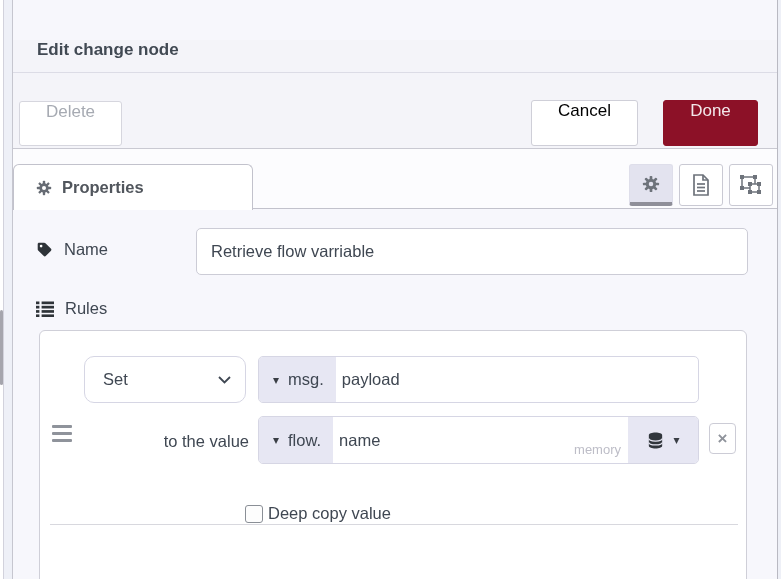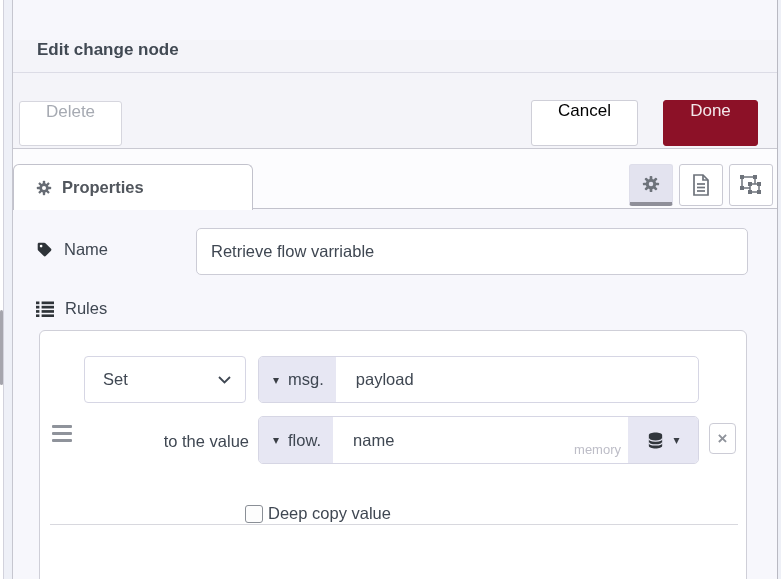--- a/index.html
+++ b/index.html
@@ -62,38 +62,38 @@
     border:1px solid #ccccd6; border-radius:5px; background:#ffffff;
     padding:0 14px; font-size:16.5px; color:#3f4752; font-family:"Liberation Sans",sans-serif;
     outline:none;
   }
   .rules-box {
     position:absolute; left:26px; top:121px; width:708px; height:470px;
     background:#ffffff; border:1px solid #cfcfd8; border-radius:6px;
   }
   .select-action {
     position:absolute; left:44px; top:25px; width:162px; height:47px;
-    background:#ffffff; border:1px solid #d6d6e4; border-radius:4px;
+    background:#ffffff; border:1px solid #d6d6e4; border-radius:10px;
     display:flex; align-items:center; justify-content:space-between;
     padding:0 14px 0 18px; font-size:16.5px; color:#3f4752; cursor:pointer;
   }
   .typed-input {
     position:absolute; left:218px; width:441px; height:48px;
     background:#ffffff; border:1px solid #d6d6e4; border-radius:5px;
     display:flex; align-items:stretch; overflow:hidden;
   }
   .ti-row1 { top:25px; height:47px; }
   .ti-row2 { top:85px; }
   .ti-prefix {
     background:#e7e7f3; display:flex; align-items:center; gap:9px;
     padding:0 12px 0 14px; font-size:16.5px; color:#3f4752; cursor:pointer;
   }
   .ti-caret { font-size:12px; color:#3a3f45; line-height:1; }
   .ti-value { flex:1; position:relative; display:flex; align-items:center;
-              padding-left:20px; font-size:16.5px; color:#3f4752; }
+              padding-left:6px; font-size:16.5px; color:#3f4752; }
   .ti-hint { position:absolute; right:7px; bottom:6px; font-size:13px; color:#bdbdc7; }
   .ti-suffix {
     width:70px; background:#e7e7f3; display:flex; align-items:center;
     justify-content:center; gap:8px; cursor:pointer;
   }
   .drag-handle { position:absolute; left:12px; top:94px; width:20px; cursor:grab; }
   .drag-handle .bar { height:3px; background:#8f939b; margin-bottom:4px; border-radius:1px; }
   .to-value-label { position:absolute; left:60px; top:101px; width:149px;
                     text-align:right; font-size:16.5px; color:#3f4752; }
   .btn-remove-rule {

